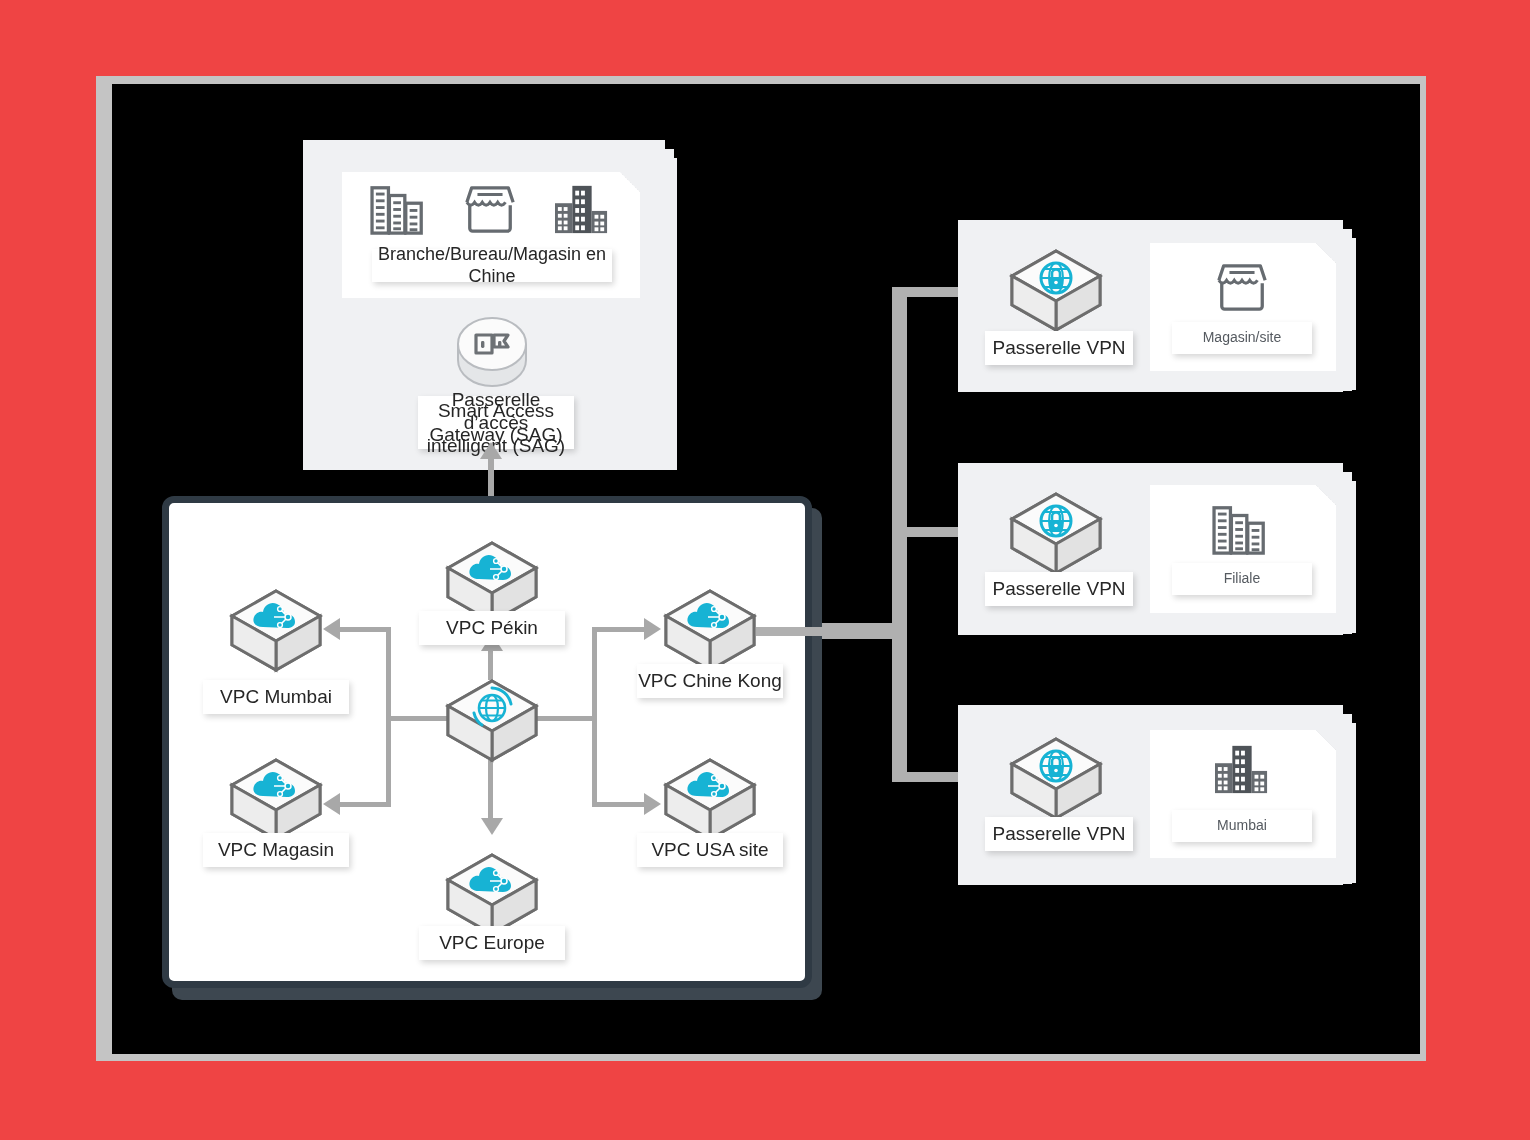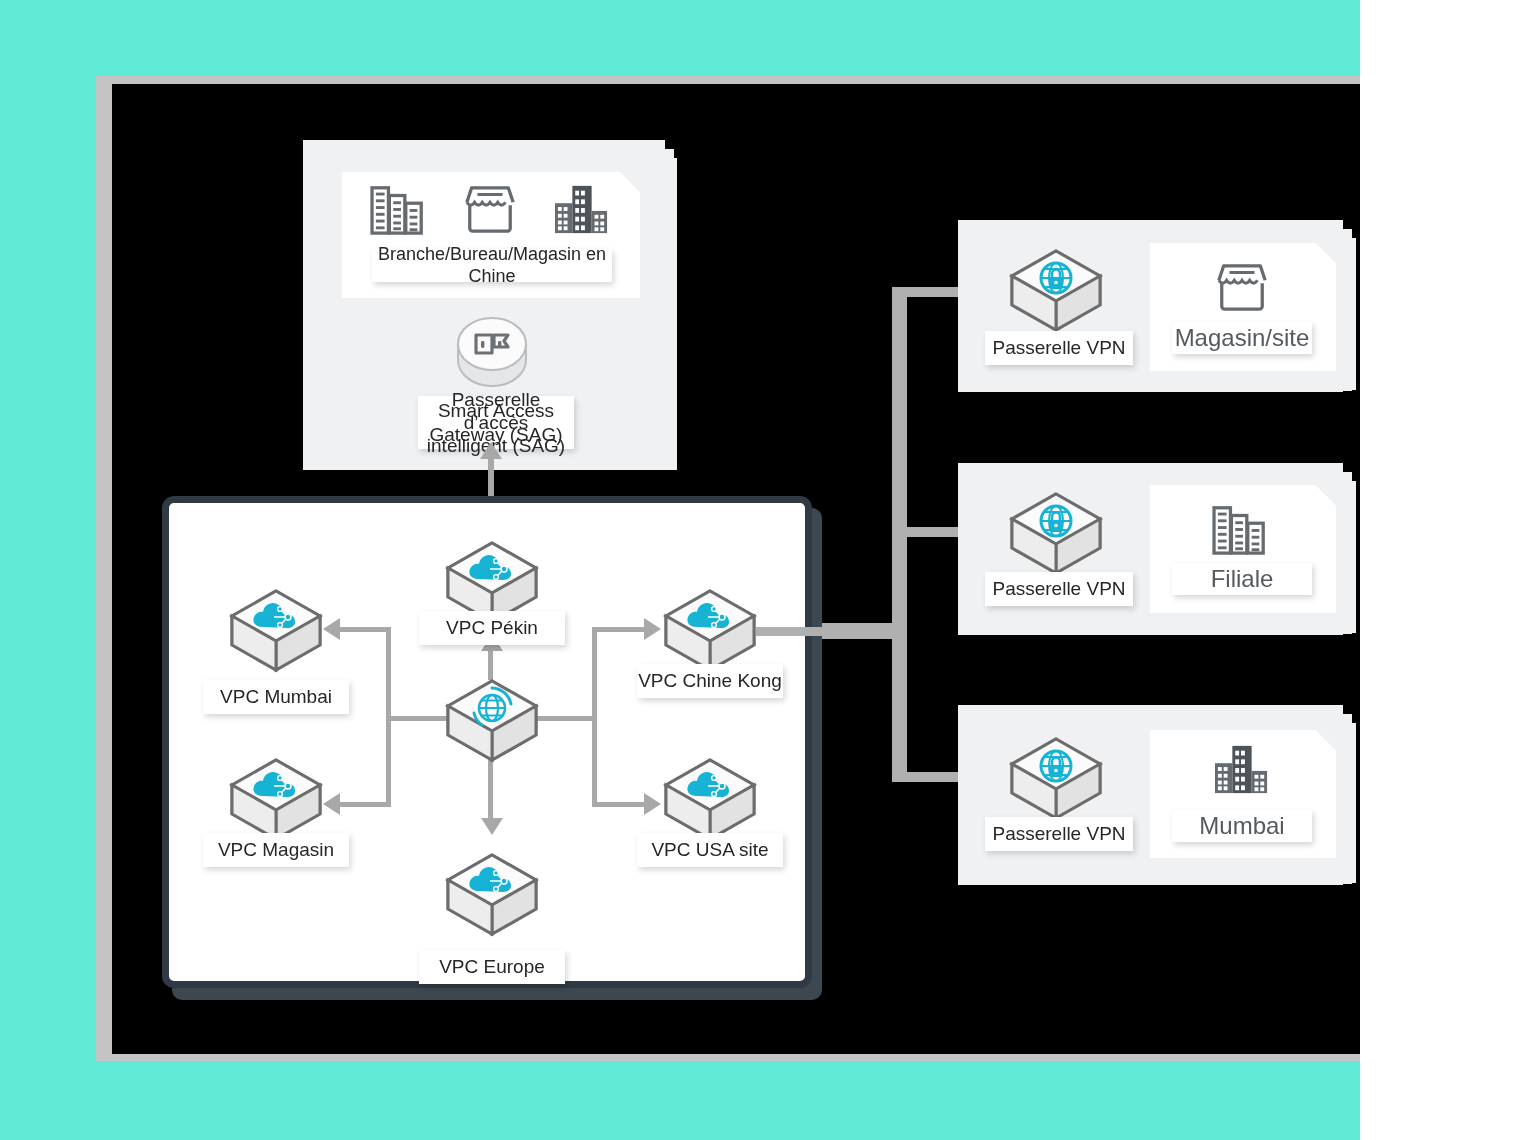--- a/index.html
+++ b/index.html
@@ -1,18 +1,18 @@
 <!DOCTYPE html>
 <html><head>
 <meta charset="utf-8">
 <style>
   html,body{margin:0;padding:0;background:#ffffff;}
   body{font-family:"Liberation Sans","DejaVu Sans",sans-serif;}
 
-  #stage{position:relative;width:1360px;height:1140px;background:#5eead4;overflow:hidden;}
+  #stage{position:relative;width:1530px;height:1140px;background:#ef4444;overflow:hidden;}
 
   
   .canvas-border{position:absolute;left:96px;top:76px;width:1330px;height:985px;background:#c4c4c4;}
   .canvas{position:absolute;left:112px;top:84px;width:1308px;height:970px;background:#000000;}
 
   
   .stack{position:absolute;}
   .stack .ly{position:absolute;background:#f0f1f3;}
   .stack .ly.l3{left:18px;top:18px;}
   .stack .ly.l2{left:9px;top:9px;}
@@ -22,21 +22,21 @@
   .card{position:absolute;background:#ffffff;
         box-shadow:3px 4px 7px rgba(0,0,0,.17);
         clip-path:polygon(0 0, calc(100% - 20px) 0, 100% 20px, 100% 100%, 0 100%);}
   .card .fold{position:absolute;right:0;top:0;width:20px;height:20px;
         background:linear-gradient(225deg,#e3e5e8 0 50%, transparent 50%);}
 
   
   .chip{position:absolute;background:#ffffff;box-shadow:2px 3px 6px rgba(0,0,0,.16);
         display:flex;align-items:center;justify-content:center;text-align:center;
         color:#262626;font-size:19px;line-height:1.22;white-space:pre-line;}
-  .chip.sm{font-size:24px;color:#555a60;}
+  .chip.sm{font-size:14px;color:#555a60;}
 
   
   .vpc-shadow{position:absolute;left:172px;top:508px;width:650px;height:492px;background:#3d4750;border-radius:10px;}
   .vpc-box{position:absolute;left:162px;top:496px;width:650px;height:492px;
            background:#ffffff;border:7px solid #2f3a44;border-radius:12px;box-sizing:border-box;}
 
   
   .ln{position:absolute;background:#a8a8a8;}
   .ln.thick{background:#b0b0b0;}
   .arrow{position:absolute;width:0;height:0;}
@@ -274,21 +274,21 @@
       <use href="#sym-vpccloud"></use>
     </svg>
   <div class="chip" style="left:637px;top:833px;width:146px;height:34px;">VPC USA site</div>
 
   <svg class="cube" style="left:444px;top:852px;" viewBox="0 0 96 86">
       <use href="#sym-cube"></use>
     </svg>
   <svg class="icon-glyph" style="left:466px;top:861px;" width="48" height="36" viewBox="0 0 48 36">
       <use href="#sym-vpccloud"></use>
     </svg>
-  <div class="chip" style="left:419px;top:926px;width:146px;height:34px;margin-top:24px;">VPC Europe</div>
+  <div class="chip" style="left:419px;top:926px;width:146px;height:34px;">VPC Europe</div>
 
   <svg class="cube" style="left:444px;top:678px;" viewBox="0 0 96 86">
       <use href="#sym-cube"></use>
     </svg>
   <svg class="icon-glyph" style="left:468px;top:684px;" width="48" height="48" viewBox="0 0 48 48">
       <use href="#sym-globe"></use>
     </svg>
 
   <div class="ln thick" style="left:756px;top:627px;width:70px;height:9px;"></div>
   <div class="ln thick" style="left:822px;top:623px;width:76px;height:16px;"></div>

